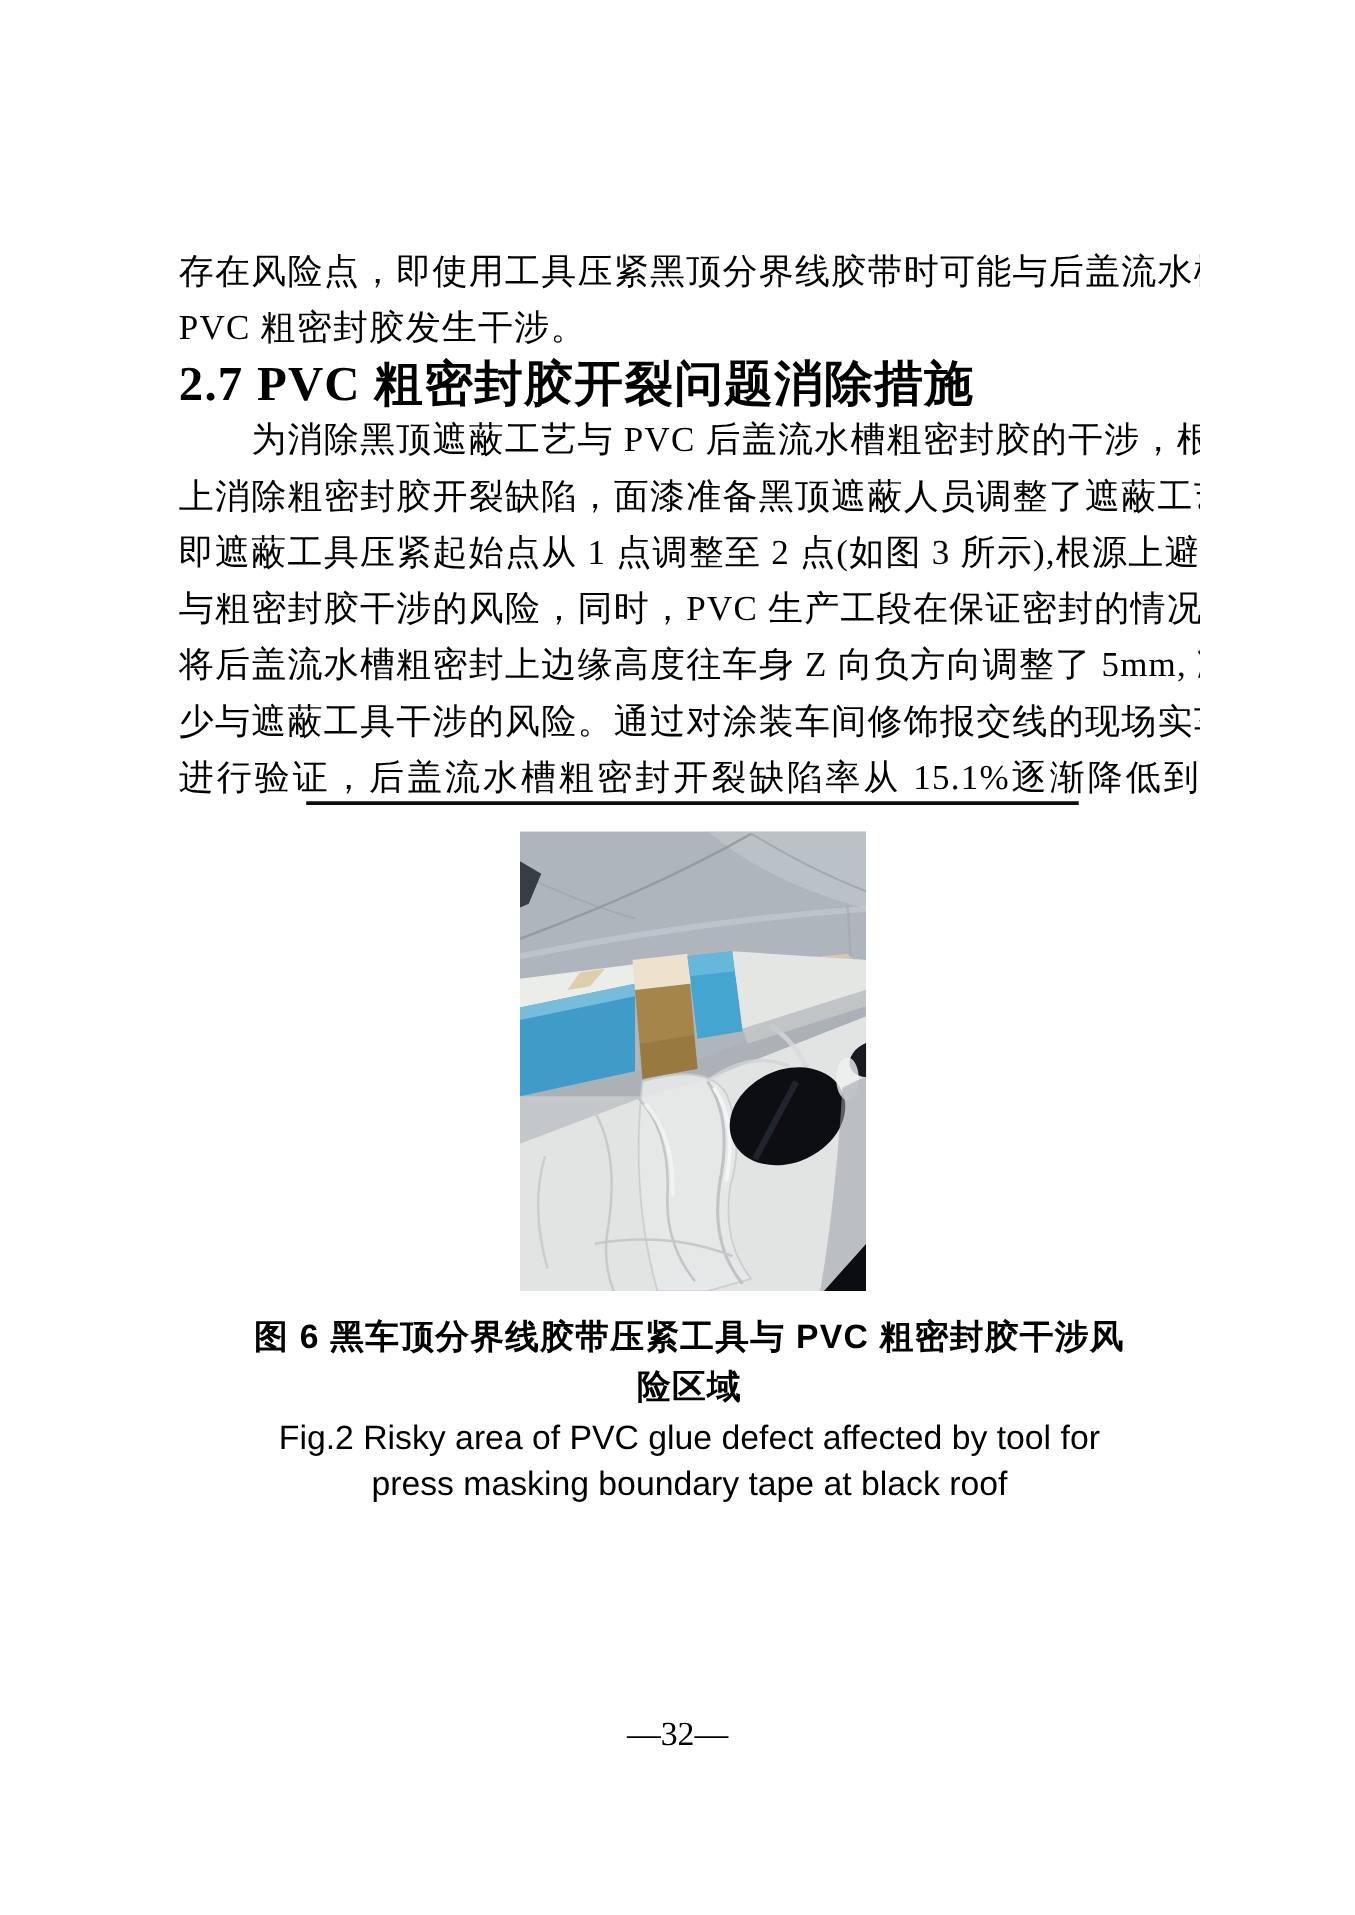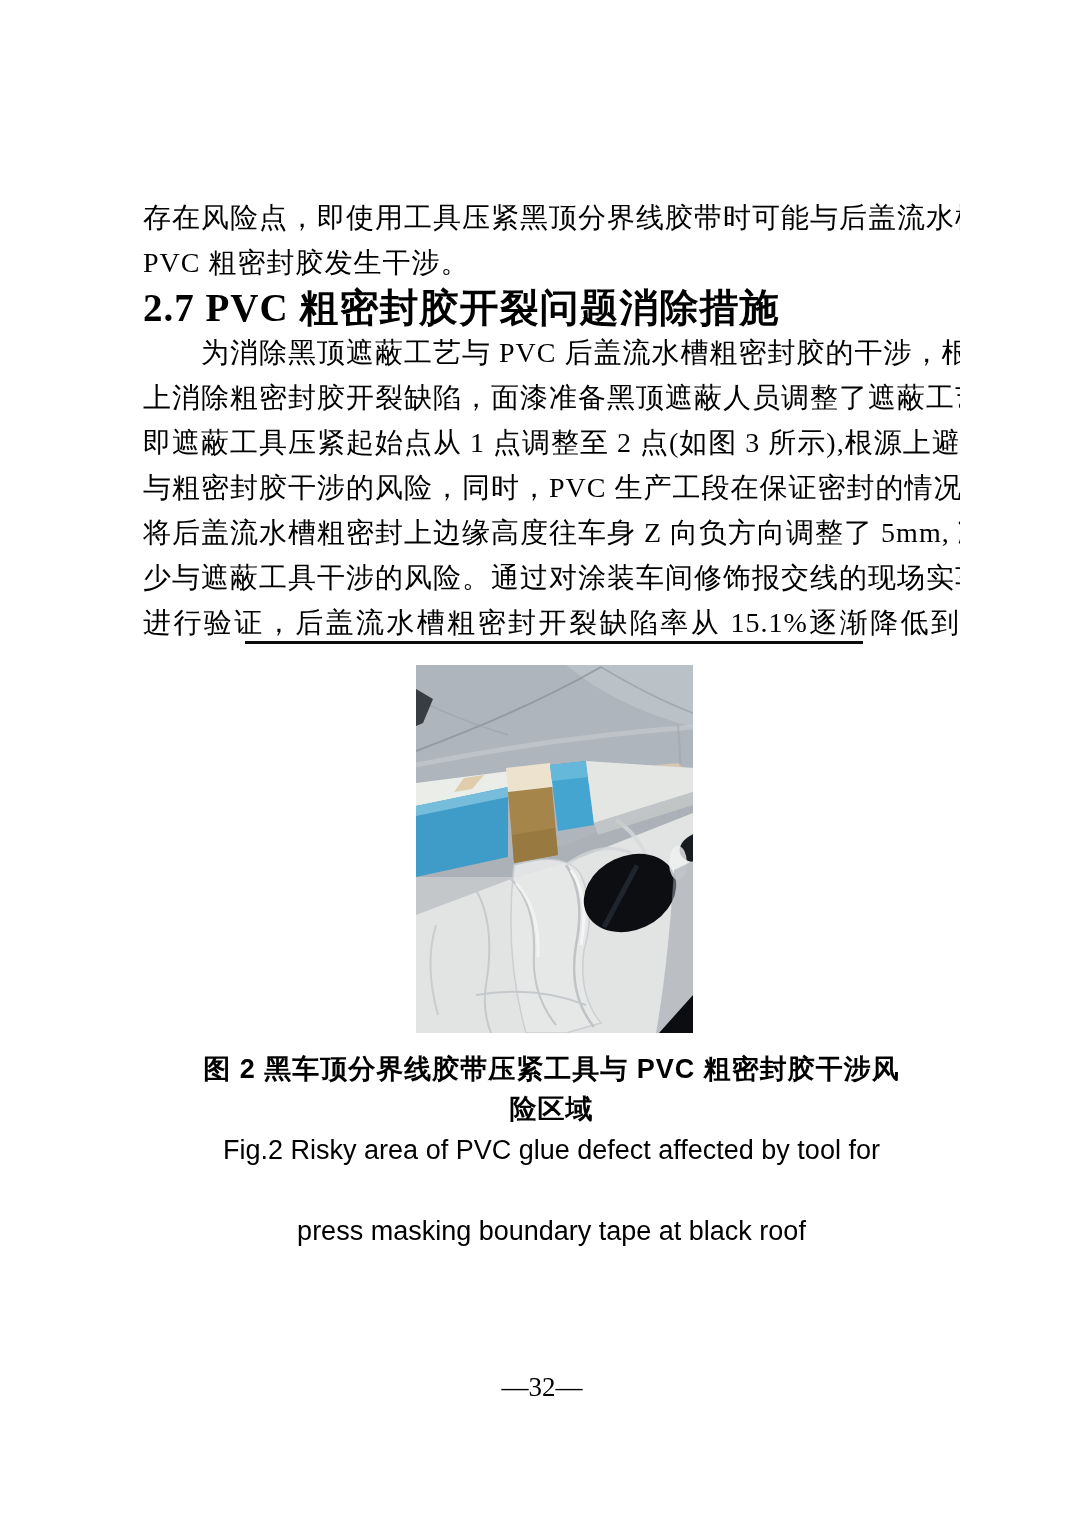--- a/index.html
+++ b/index.html
@@ -68,21 +68,20 @@
     font-family: "Liberation Sans", "DejaVu Sans", sans-serif;
     font-weight: bold;
     font-size: 27px;
     line-height: 40px;
     letter-spacing: 1px;
   }
   .cap-en {
     font-family: "Liberation Sans", "DejaVu Sans", sans-serif;
     font-size: 27px;
     line-height: 37px;
-    margin-top: 44px;
   }
   .cap-en.first { margin-top: 3px; }
   .page-number {
     position: absolute;
     left: 0;
     top: 1370px;
     width: 100%;
     text-align: center;
     font-size: 27px;
     line-height: 34px;
@@ -180,21 +179,21 @@
       <path d="M92,127 L136,122 L142,190 L98,198 Z" class="f-brown"></path>
       <path d="M96,170 L139,163 L142,190 L98,198 Z" fill="#97783e" opacity="0.9"></path>
       <path d="M134,100 L170,96 L178,160 L142,166 Z" class="f-blue2"></path>
       <path d="M134,100 L170,96 L172,112 L136,116 Z" fill="#66b8da"></path>
       <path d="M170,96 L277,103 L277,127 L178,158 Z" fill="#e4e6e3"></path>
       <path d="M178,158 L277,127 L277,140 L182,170 Z" fill="#c5c9c9" opacity="0.8"></path>
     </svg>
   </div>
 
   <div class="captions">
-    <div class="cap-zh">图 2  黑车顶分界线胶带压紧工具与 PVC 粗密封胶干涉风</div>
+    <div class="cap-zh">图 6  黑车顶分界线胶带压紧工具与 PVC 粗密封胶干涉风</div>
     <div class="cap-zh">险区域</div>
     <div class="cap-en first">Fig.2 Risky area of PVC glue defect affected by tool for</div>
     <div class="cap-en">press masking boundary tape at black roof</div>
   </div>
 
   <div class="page-number">—32—</div>
 
 </div>
 
 </body></html>

